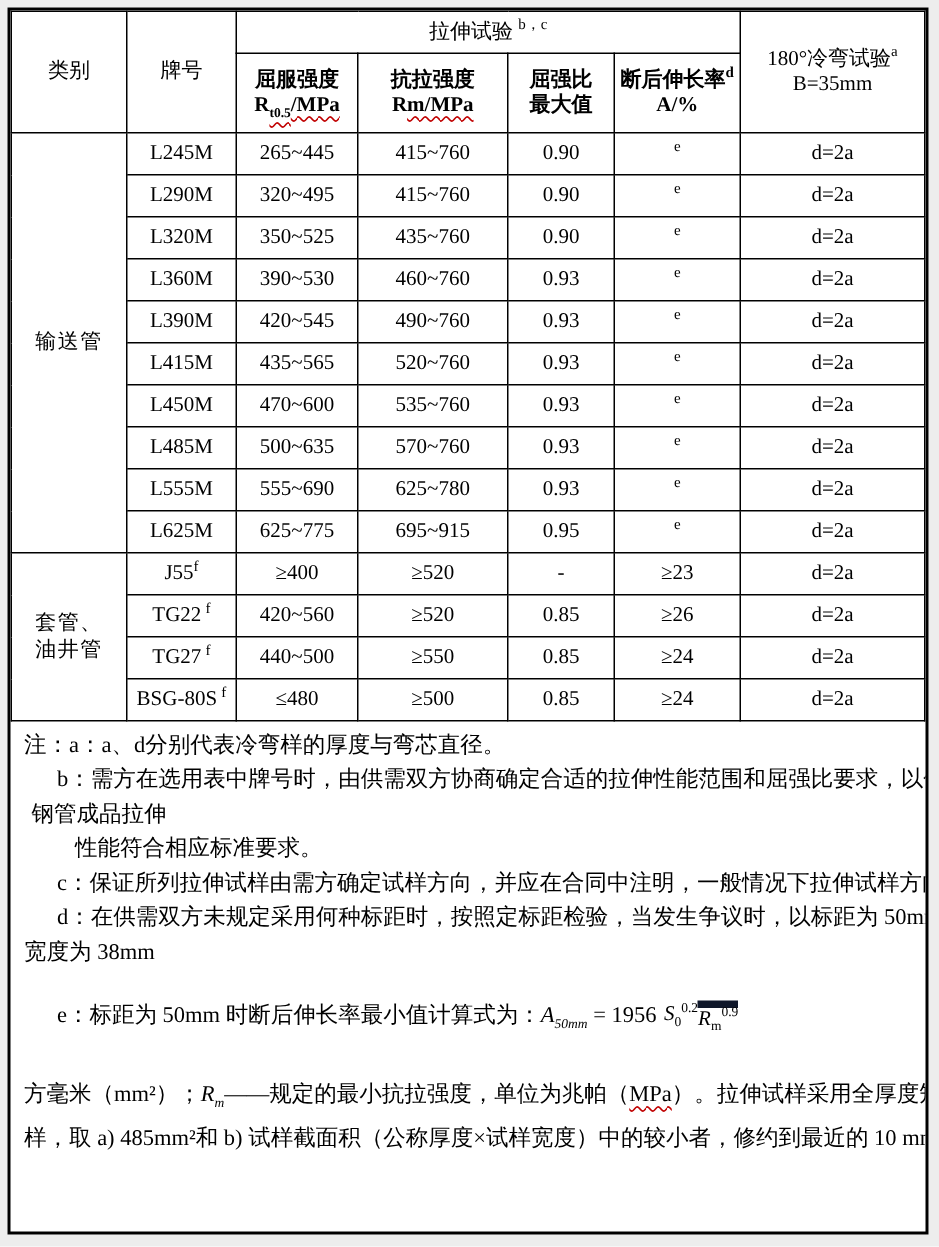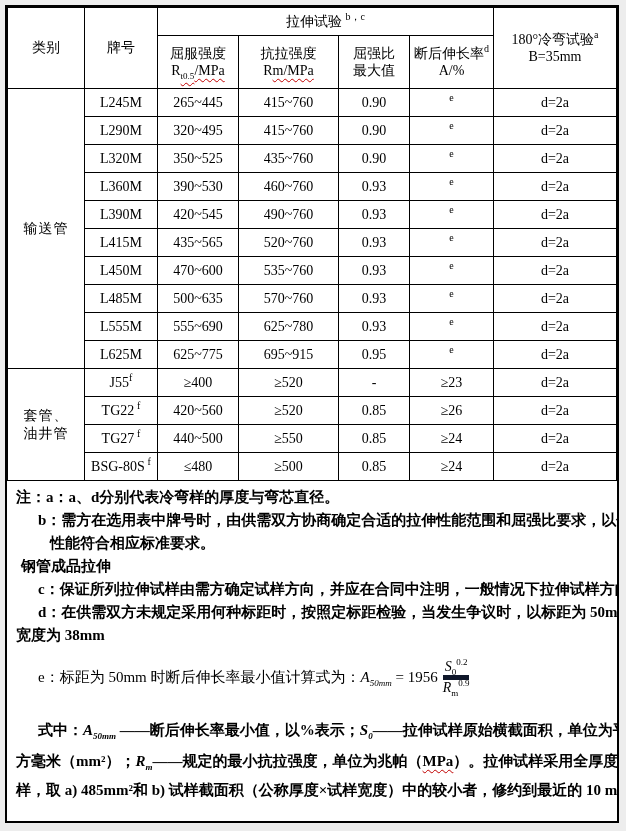--- a/index.html
+++ b/index.html
@@ -12,45 +12,45 @@
     position:absolute;top:5px;left:5px;width:614px;height:818px;
     box-sizing:border-box;background:#fff;border:2px solid #000;
     overflow:hidden;
   }
   table{border-collapse:collapse;width:100%;table-layout:fixed;}
   th,td{
     border:1px solid #000;text-align:center;vertical-align:middle;
     font-weight:normal;padding:0;font-size:14px;line-height:1.25;
   }
   tr.h1 th{height:27px;}
-  tr.h2 th{height:52px;}
+  tr.h2 th{height:52px;font-weight:bold;}
   tbody td{height:27px;}
   sup{font-size:10px;vertical-align:super;line-height:0;}
   sub{font-size:9px;vertical-align:sub;line-height:0;}
   .wavy{
     text-decoration-line:underline;text-decoration-style:wavy;
     text-decoration-color:#c00000;text-decoration-thickness:1px;
     text-underline-offset:3px;
   }
   .cat{letter-spacing:1px;margin-top:34px;}
   .notes{
     padding:5px 9px 0 9px;font-size:15px;line-height:23px;text-align:left;
   }
-  .n{white-space:nowrap;font-weight:bold;}
+  .n{white-space:nowrap;}
   .ind05{padding-left:5px;}
   .ind1{padding-left:22px;}
   .ind2{padding-left:34px;}
   .mt6{margin-top:6px;}
   .mt8{margin-top:8px;}
   .var{font-style:italic;}
   .formula-row{
     display:flex;align-items:center;margin:8px 0 20px 0;height:44px;
   }
   .frac{
-    display:inline-flex;flex-direction:column;align-items:center;
+    display:inline-flex;flex-direction:row;align-items:center;
     margin-left:5px;line-height:1.1;font-size:14px;
   }
   .frac .den{border-top:5px solid #0f172a;}
   .frac sup{font-size:9px;}
   .frac sub{font-size:9px;}
 </style>
 </head>
 <body>
 
 <div class="frame">
@@ -211,39 +211,36 @@
         <td>0.85</td>
         <td><span>≥24</span><sup></sup></td>
         <td>d=2a</td>
       </tr>
     </tbody>
   </table>
 
   <div class="notes">
     <div class="n">注：a：a、d分别代表冷弯样的厚度与弯芯直径。</div>
     <div class="n ind1">b：需方在选用表中牌号时，由供需双方协商确定合适的拉伸性能范围和屈强比要求，以保证</div>
+    <div class="n ind05">钢管成品拉伸</div>
     <div class="n ind2">性能符合相应标准要求。</div>
-    <div class="n ind05">钢管成品拉伸</div>
     <div class="n ind1">c：保证所列拉伸试样由需方确定试样方向，并应在合同中注明，一般情况下拉伸试样方向为</div>
     <div class="n ind1">d：在供需双方未规定采用何种标距时，按照定标距检验，当发生争议时，以标距为 50mm、</div>
     <div class="n">宽度为 38mm</div>
 
     <div class="formula-row ind1">
       <span>e：标距为 50mm 时断后伸长率最小值计算式为：</span>
       <span class="var"><span>A</span><sub>50mm</sub></span>&nbsp;
       <span>= 1956</span>
       <span class="frac">
         <span class="num"><span class="var">S</span><sub>0</sub><sup>0.2</sup></span>
         <span class="den"><span class="var">R</span><sub>m</sub><sup>0.9</sup></span>
       </span>
     </div>
 
-    <div class="n ind1 mt6">
-      <span>式中：</span><span class="var"><span>A</span><sub>50mm</sub></span><span> ——断后伸长率最小值，以%表示；</span><span class="var"><span>S</span><sub>0</sub></span><span>——拉伸试样原始横截面积，单位为平</span>
-    </div>
     <div class="n mt8">
       <span>方毫米（mm²）；</span><span class="var"><span>R</span><sub>m</sub></span><span>——规定的最小抗拉强度，单位为兆帕（</span><span class="wavy">MPa</span><span>）。拉伸试样采用全厚度矩形试</span>
     </div>
     <div class="n mt6">样，取 a) 485mm²和 b) 试样截面积（公称厚度×试样宽度）中的较小者，修约到最近的 10 mm²。</div>
 
   </div>
 
 </div>
 
 </body></html>

